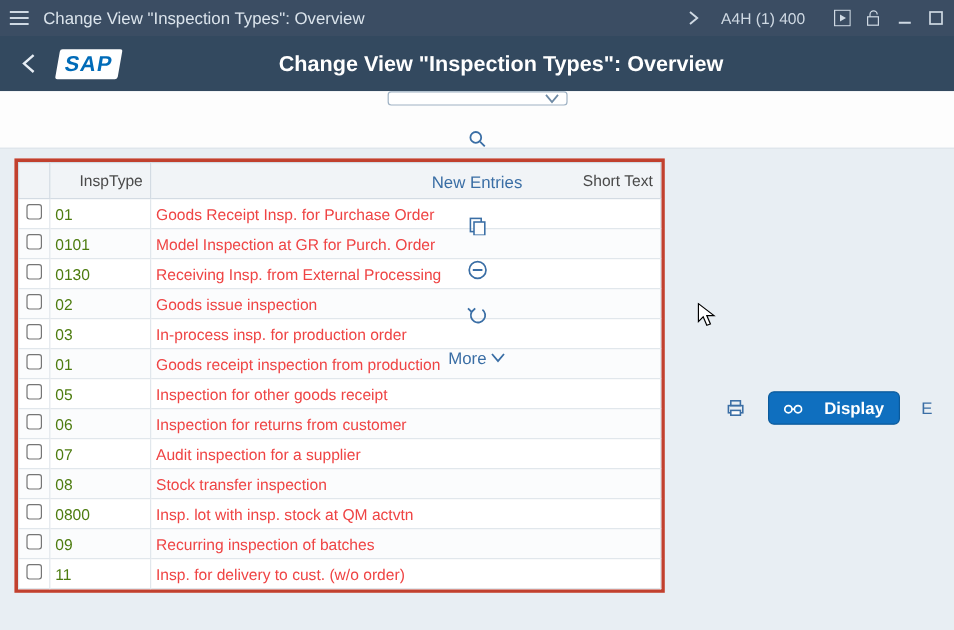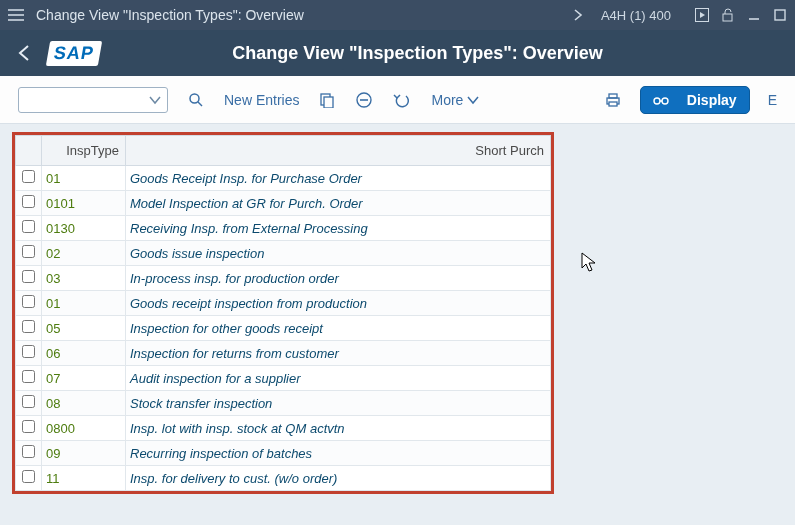--- a/index.html
+++ b/index.html
@@ -45,20 +45,21 @@
   .header .page-title { flex:1; text-align:center; font-size:18px; font-weight:600; padding-right:60px;}
   
   .toolbar {
     background: #fdfdfd;
     border-bottom: 1px solid #d9e1e8;
     height: 48px;
     display: flex;
     align-items: center;
     padding: 0 18px;
     gap: 20px;
+    flex-direction: column;
   }
   .toolbar .dropdown {
     width: 150px;
     height: 26px;
     border: 1px solid #9fb2c4;
     background: #fff;
     display:flex;
     align-items:center;
     justify-content:flex-end;
     padding: 0 6px;
@@ -115,21 +116,21 @@
   thead th.short { padding:0 6px;}
   tbody td {
     border: 1px solid #e1e7ec;
     height: 25px;
     padding: 0 4px;
     background:#fff;
   }
   tbody td.sel { text-align:center; }
   tbody td.sel input { cursor:pointer; }
   tbody td.code { color:#4d7c0f; }
-  tbody td.txt { color:#0c4a6e;font-style:italic; }
+  tbody td.txt { color:#ef4444; }
   tbody tr:nth-child(even) td { background:#fbfcfd; }
 
   .cursor-pointer {
     position:absolute;
     left:581px;
     top:252px;
     pointer-events:none;
   }
 </style>
 </head>
@@ -246,21 +247,21 @@
   </span>
 </div>
 
 <div class="content">
   <div class="grid-wrap">
     <table>
       <thead>
         <tr>
           <th class="sel"></th>
           <th class="insp">InspType</th>
-          <th class="short">Short Purch</th>
+          <th class="short">Short Text</th>
         </tr>
       </thead>
       <tbody id="grid-body">
           <tr>
             <td class="sel"><input type="checkbox" style=""></td>
             <td class="code">01</td>
             <td class="txt">Goods Receipt Insp. for Purchase Order</td>
           </tr>
           <tr>
             <td class="sel"><input type="checkbox" style=""></td>

